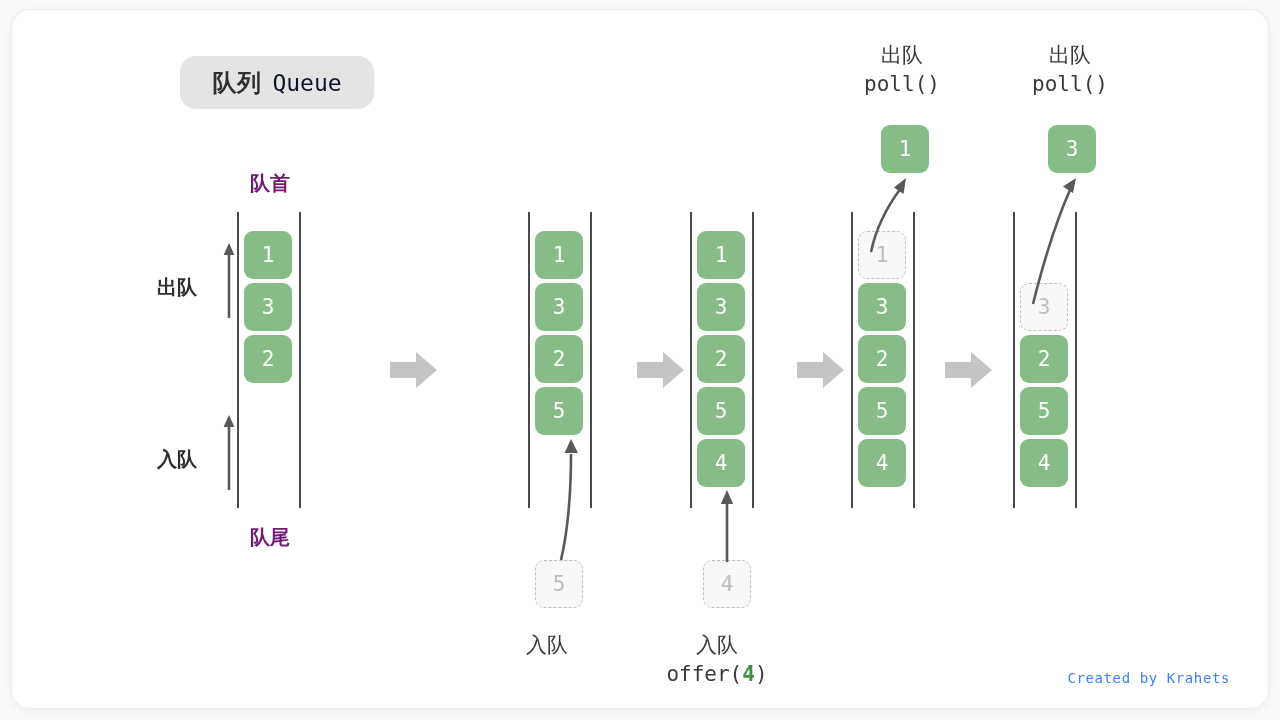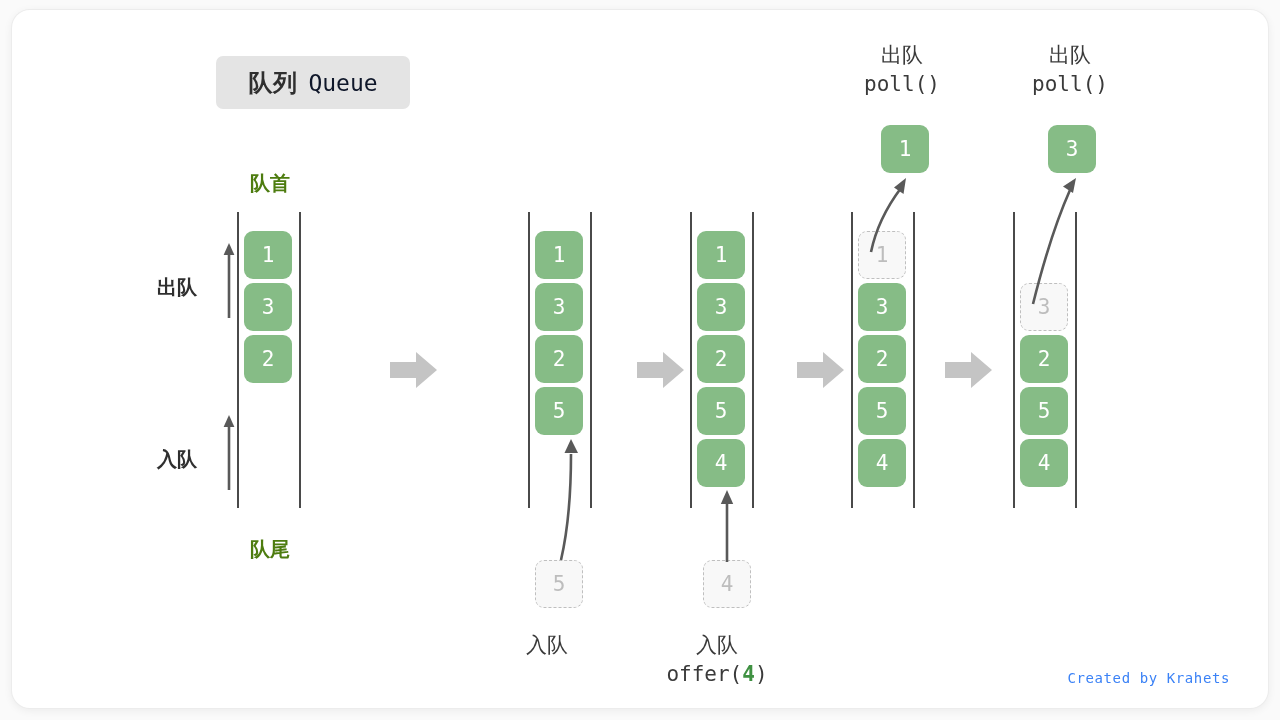--- a/index.html
+++ b/index.html
@@ -34,50 +34,49 @@
   }
 
   
   .title-badge {
     position: absolute;
     left: 168px;
     top: 46px;
     width: 194px;
     height: 53px;
     background: #e4e4e4;
-    border-radius: 7px;
+    border-radius: 16px;
     display: flex;
     align-items: center;
     justify-content: center;
     gap: 11px;
     white-space: nowrap;
-    margin-left: 36px;
   }
   .title-cn {
     font-size: 24px;
     font-weight: bold;
     color: #2f2f2f;
     letter-spacing: 0.5px;
   }
   .title-en {
     font-family: "DejaVu Sans Mono", "Liberation Mono", monospace;
     font-size: 23px;
     color: #0f172a;
   }
 
   
   .cap {
     position: absolute;
     font-size: 20px;
     font-weight: bold;
-    color: #4d7c0f;
+    color: #701a75;
     white-space: nowrap;
   }
   .cap-head { left: 238px; top: 160px; }
-  .cap-tail { left: 238px; top: 526px; }
+  .cap-tail { left: 238px; top: 514px; }
 
   
   .side-label {
     position: absolute;
     font-size: 20px;
     font-weight: bold;
     color: #2f2f2f;
     white-space: nowrap;
   }
   .side-label.deq { left: 145px; top: 264px; }

